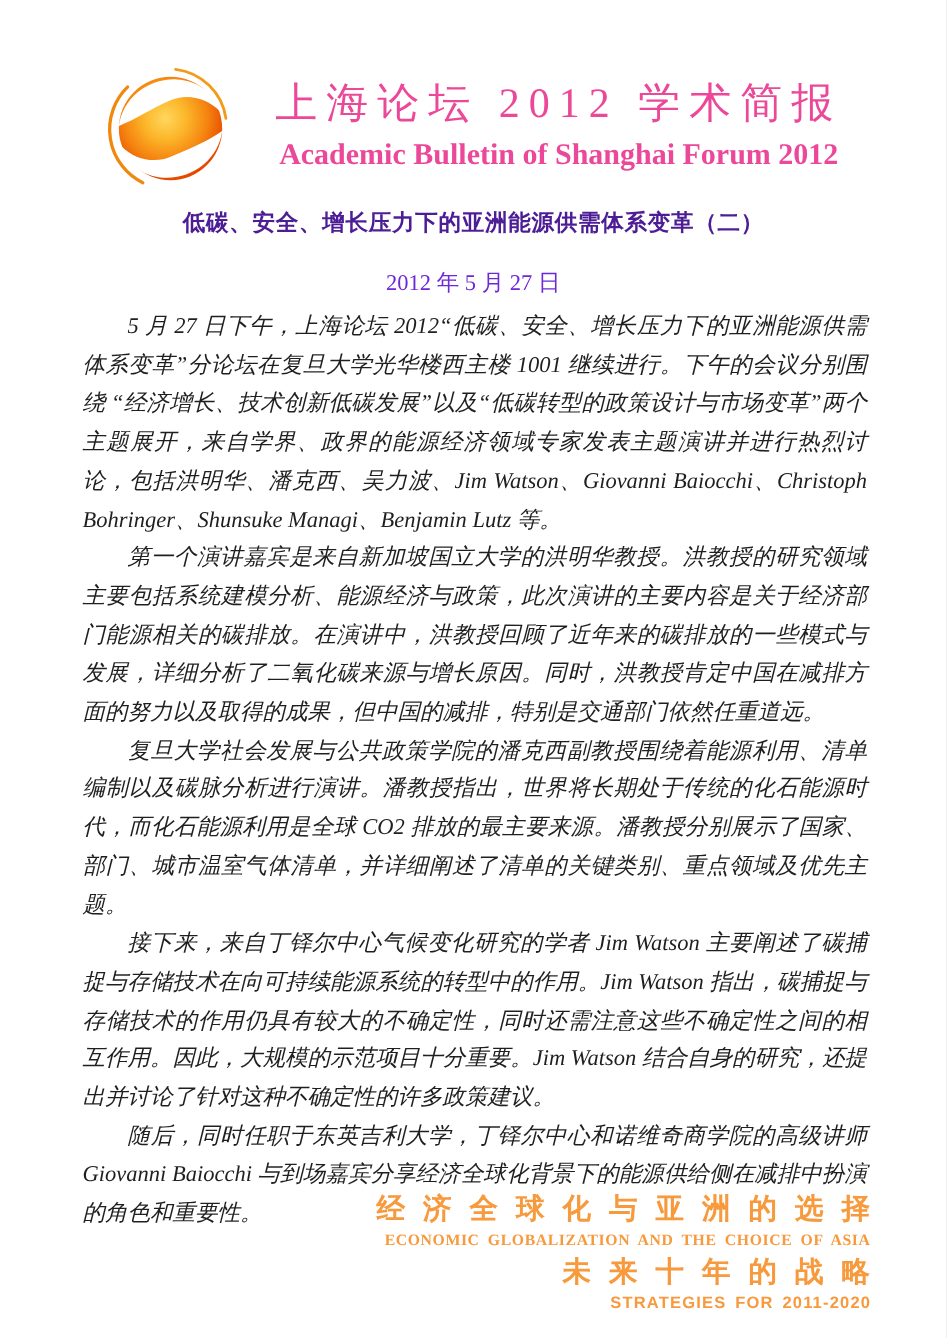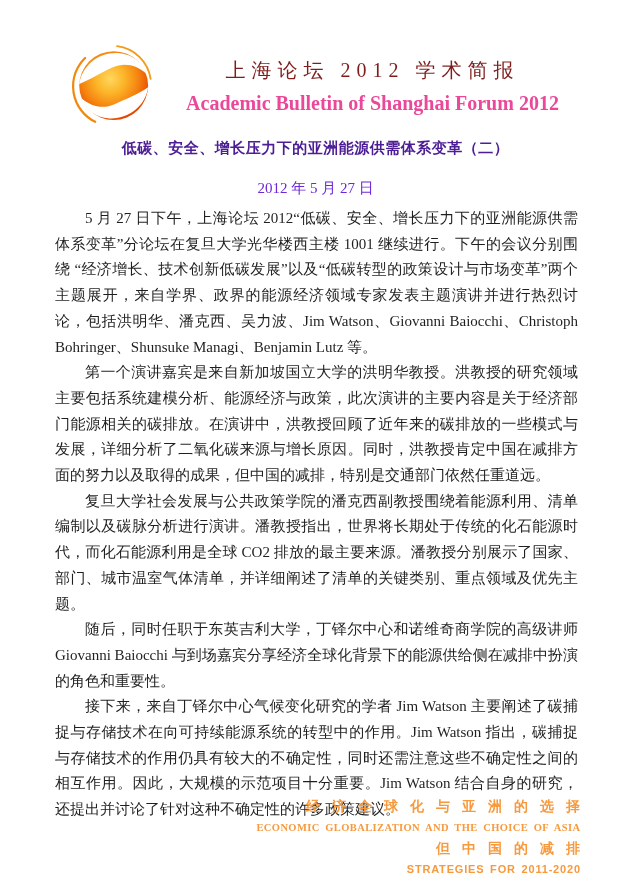--- a/index.html
+++ b/index.html
@@ -14,23 +14,23 @@
   }
 
   
   .header {
     position:absolute; left:70px; top:42px; right:46px;
     display:flex; align-items:center;
   }
   .logo { width:84px; height:84px; flex:0 0 auto; }
   .title-wrap { flex:1; text-align:center; padding-left:6px; }
   .title-cn {
-    font-size:20px; line-height:32px;
+    font-size:28px; line-height:32px;
     letter-spacing:6px;
-    color:#7f1d1d;
+    color:#ec4899;
     white-space:nowrap;
   }
   .title-en {
     margin-top:6px;
     font-size:20px; line-height:22px;
     font-weight:bold;
     color:#ec4899;
     white-space:nowrap;
   }
 
@@ -47,33 +47,34 @@
     text-align:center;
     font-size:15px;
     color:#6d28d9;
   }
 
   
   .article-body {
     position:absolute; top:206px; left:55px; width:523px;
     font-size:15px; line-height:25.7px;
     text-align:justify;
+    font-style:italic;
   }
   .article-body p { margin:0; text-indent:2em; }
 
   
   .footer {
     position:absolute; right:51px; bottom:12px;
     text-align:right;
     color:#f79a3d;
     font-family:"Liberation Sans","DejaVu Sans",sans-serif;
     font-weight:bold;
   }
   .footer .cn {
-    font-size:14px; line-height:21px;
+    font-size:19px; line-height:21px;
     letter-spacing:12px; margin-right:-12px;
     white-space:nowrap;
   }
   .footer .en1 {
     font-size:10.5px; line-height:21px;
     letter-spacing:0.4px; word-spacing:2.5px; margin-right:-0.4px;
     white-space:nowrap;
     font-family:Liberation Serif, serif;
   }
   .footer .en2 {
@@ -114,24 +115,24 @@
     </div>
   </div>
 
   <div class="session-title">低碳、安全、增长压力下的亚洲能源供需体系变革（二）</div>
   <div class="session-date">2012 年 5 月 27 日</div>
 
   <div class="article-body">
     <p>5 月 27 日下午，上海论坛 2012“低碳、安全、增长压力下的亚洲能源供需体系变革”分论坛在复旦大学光华楼西主楼 1001 继续进行。下午的会议分别围绕 “经济增长、技术创新低碳发展”以及“低碳转型的政策设计与市场变革”两个主题展开，来自学界、政界的能源经济领域专家发表主题演讲并进行热烈讨论，包括洪明华、潘克西、吴力波、Jim Watson、Giovanni Baiocchi、Christoph Bohringer、Shunsuke Managi、Benjamin Lutz 等。</p>
     <p>第一个演讲嘉宾是来自新加坡国立大学的洪明华教授。洪教授的研究领域主要包括系统建模分析、能源经济与政策，此次演讲的主要内容是关于经济部门能源相关的碳排放。在演讲中，洪教授回顾了近年来的碳排放的一些模式与发展，详细分析了二氧化碳来源与增长原因。同时，洪教授肯定中国在减排方面的努力以及取得的成果，但中国的减排，特别是交通部门依然任重道远。</p>
     <p>复旦大学社会发展与公共政策学院的潘克西副教授围绕着能源利用、清单编制以及碳脉分析进行演讲。潘教授指出，世界将长期处于传统的化石能源时代，而化石能源利用是全球 CO2 排放的最主要来源。潘教授分别展示了国家、部门、城市温室气体清单，并详细阐述了清单的关键类别、重点领域及优先主题。</p>
+    <p>接下来，来自丁铎尔中心气候变化研究的学者 Jim Watson 主要阐述了碳捕捉与存储技术在向可持续能源系统的转型中的作用。Jim Watson 指出，碳捕捉与存储技术的作用仍具有较大的不确定性，同时还需注意这些不确定性之间的相互作用。因此，大规模的示范项目十分重要。Jim Watson 结合自身的研究，还提出并讨论了针对这种不确定性的许多政策建议。</p>
     <p>随后，同时任职于东英吉利大学，丁铎尔中心和诺维奇商学院的高级讲师 Giovanni Baiocchi 与到场嘉宾分享经济全球化背景下的能源供给侧在减排中扮演的角色和重要性。</p>
-    <p>接下来，来自丁铎尔中心气候变化研究的学者 Jim Watson 主要阐述了碳捕捉与存储技术在向可持续能源系统的转型中的作用。Jim Watson 指出，碳捕捉与存储技术的作用仍具有较大的不确定性，同时还需注意这些不确定性之间的相互作用。因此，大规模的示范项目十分重要。Jim Watson 结合自身的研究，还提出并讨论了针对这种不确定性的许多政策建议。</p>
   </div>
 
   <div class="footer">
     <div class="cn">经济全球化与亚洲的选择</div>
     <div class="en1">ECONOMIC GLOBALIZATION AND THE CHOICE OF ASIA</div>
-    <div class="cn">但中国的减排</div>
+    <div class="cn">未来十年的战略</div>
     <div class="en2">STRATEGIES FOR 2011-2020</div>
   </div>
 
 </div>
 
 </body></html>

